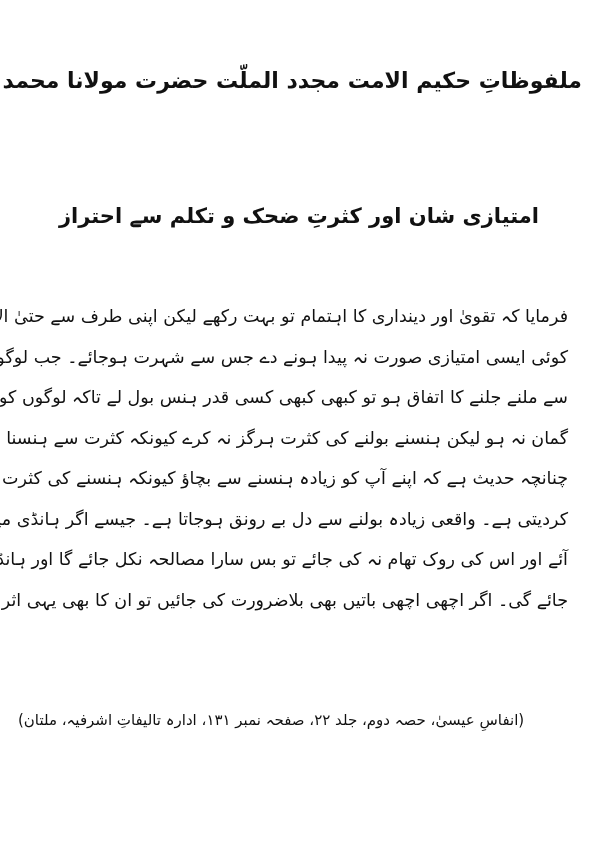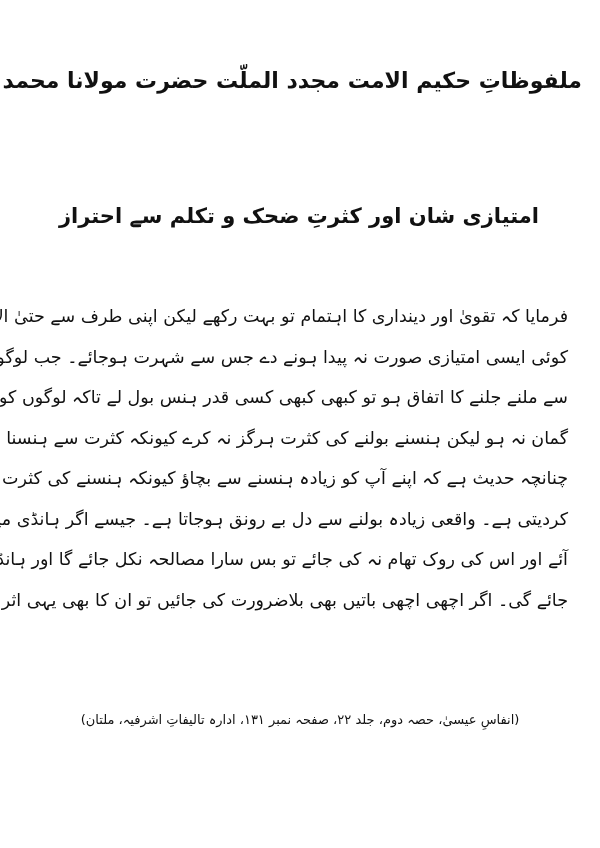--- a/index.html
+++ b/index.html
@@ -66,22 +66,22 @@
     }
     .body-text .line.last {
       text-align-last: right;
     }
     .citation {
       position: absolute;
       left: 18px;
       right: 18px;
       top: 700px;
       direction: rtl;
-      text-align: center;
-      font-size: 13px;
+      text-align: left;
+      font-size: 15px;
       line-height: 40px;
       white-space: nowrap;
     }
   </style>
 </head>
 <body>
 
 <div class="page">
 
   <div class="title">

